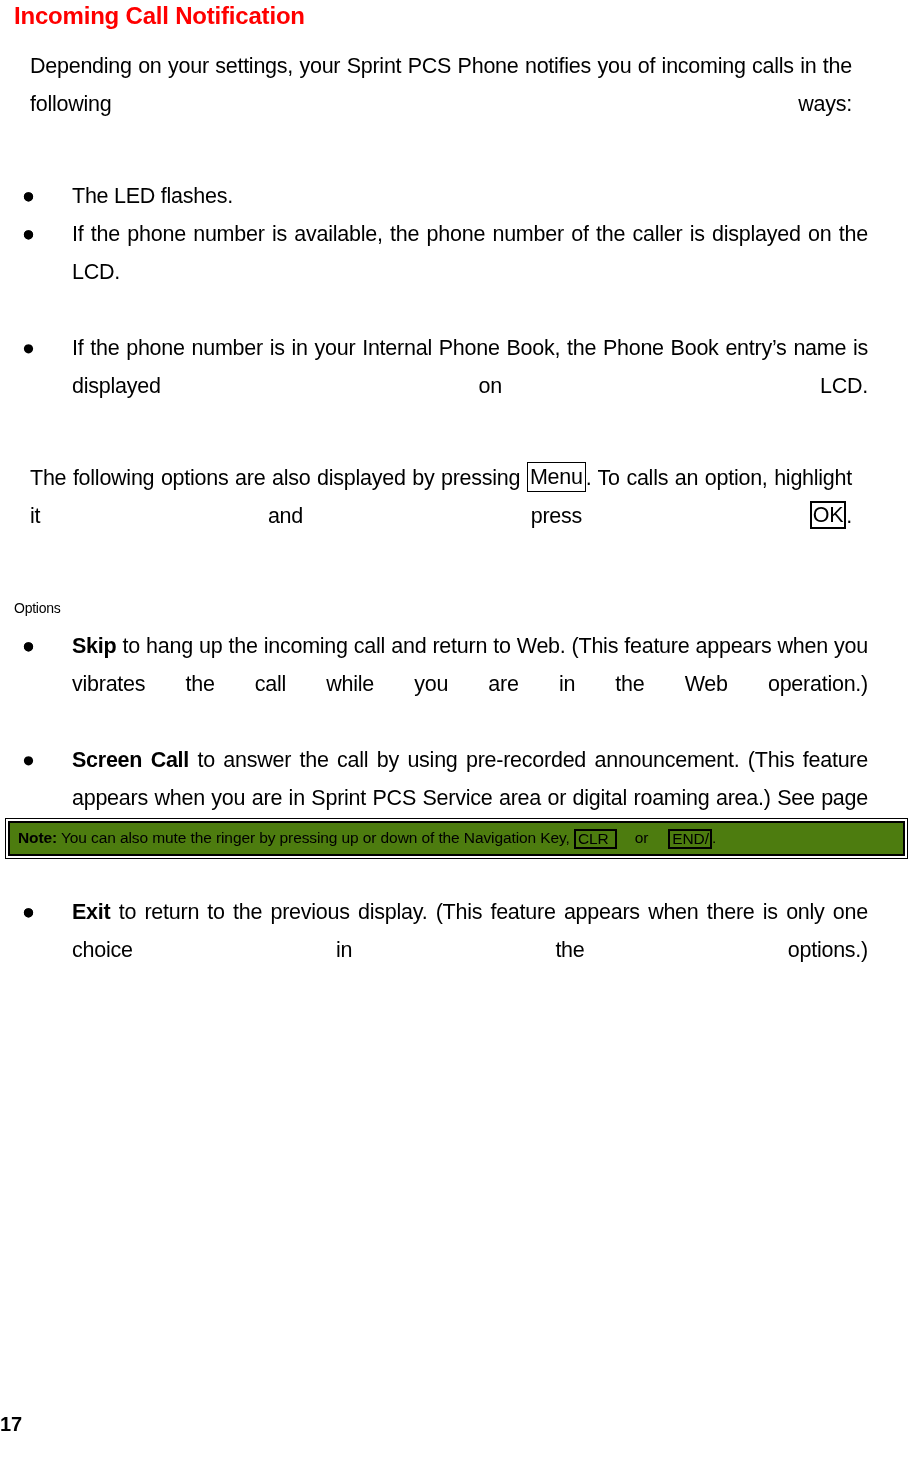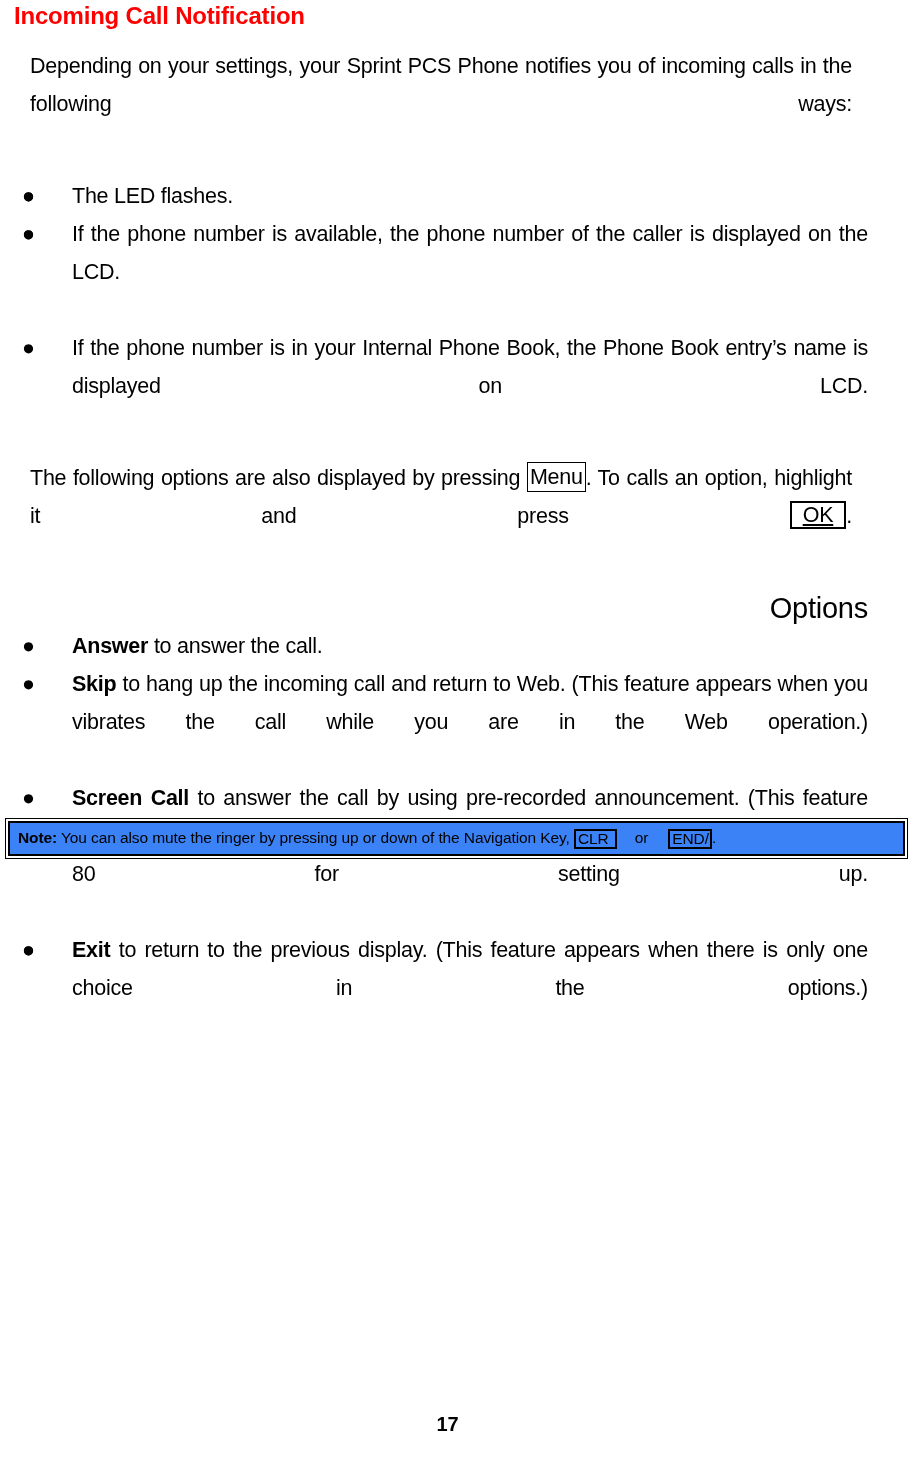--- a/index.html
+++ b/index.html
@@ -47,25 +47,25 @@
   }
   .body-para.justified-block {
     text-align: justify;
   }
   .body-para.justified-block::after {
     content: "";
     display: inline-block;
     width: 100%;
   }
   .plain-line {
-    font-size: 29px;
+    font-size: 14px;
     line-height: 38px;
     letter-spacing: -0.25px;
     margin: 0;
-    text-align: right;
+    text-align: left;
   }
 
   
   .bullet-list {
     list-style: none;
     margin: 0;
     padding: 0;
   }
   .bullet-item {
     position: relative;
@@ -100,36 +100,35 @@
     display: inline-block;
     border: 1px solid #000000;
     padding: 2px 2px;
     line-height: 1.12;
     margin: 0 0px;
     position: relative;
     top: -1px;
   }
   .keycap-thick {
     border-width: 2px;
-    padding: 0 11px;
-    text-decoration: underline;
+    padding: 0 1px;
   }
 
   
   .note-box {
     position: absolute;
     left: 8px;
     top: 821px;
     width: 897px;
     box-sizing: border-box;
     border: 2px solid #000000;
     outline: 1px solid #000000;
     outline-offset: 2px;
     padding: 5px 6px 6px 8px;
-    background: #3b82f6;
+    background: #4d7c0f;
   }
   .note-line {
     font-size: 15.5px;
     line-height: 20px;
     letter-spacing: -0.1px;
     white-space: nowrap;
   }
   .note-label {
     font-weight: bold;
   }
@@ -153,25 +152,24 @@
     display: inline-block;
     width: 20px;
   }
 
   
   .page-number {
     position: absolute;
     left: 0;
     right: 0;
     top: 1412px;
-    text-align: center;
+    text-align: left;
     font-weight: bold;
     font-size: 20px;
     line-height: 24px;
-    margin-left: 15px;
   }
 </style>
 </head>
 <body>
 
 <div class="page">
 
   <h1 class="doc-heading">Incoming Call Notification</h1>
 
   <p class="body-para justified-block">Depending on your settings, your Sprint PCS Phone notifies you of incoming calls in the following ways:</p>
@@ -197,21 +195,20 @@
     </li>
   </ul>
 
   <p class="body-para justified-block"><span>The following options are also displayed by pressing </span><span class="keycap">Menu</span><span>. To calls an option, highlight it and press </span><span class="keycap keycap-thick">OK</span><span>.</span></p>
 
   <p class="plain-line">Options</p>
 
   <ul class="bullet-list">
     <li class="bullet-item">
       <span class="bullet-dot">●</span>
-      <span class="txt"><span class="opt-name">Answer</span><span> to answer the call.</span></span>
     </li>
     <li class="bullet-item wrap-justify">
       <span class="bullet-dot">●</span>
       <span class="txt"><span class="opt-name">Skip</span><span> to hang up the incoming call and return to Web. (This feature appears when you vibrates the call while you are in the Web operation.)</span></span>
     </li>
     <li class="bullet-item wrap-justify">
       <span class="bullet-dot">●</span>
       <span class="txt"><span class="opt-name">Screen Call</span><span> to answer the call by using pre-recorded announcement. (This feature appears when you are in Sprint PCS Service area or digital roaming area.) See page 80 for setting up.</span></span>
     </li>
     <li class="bullet-item">

